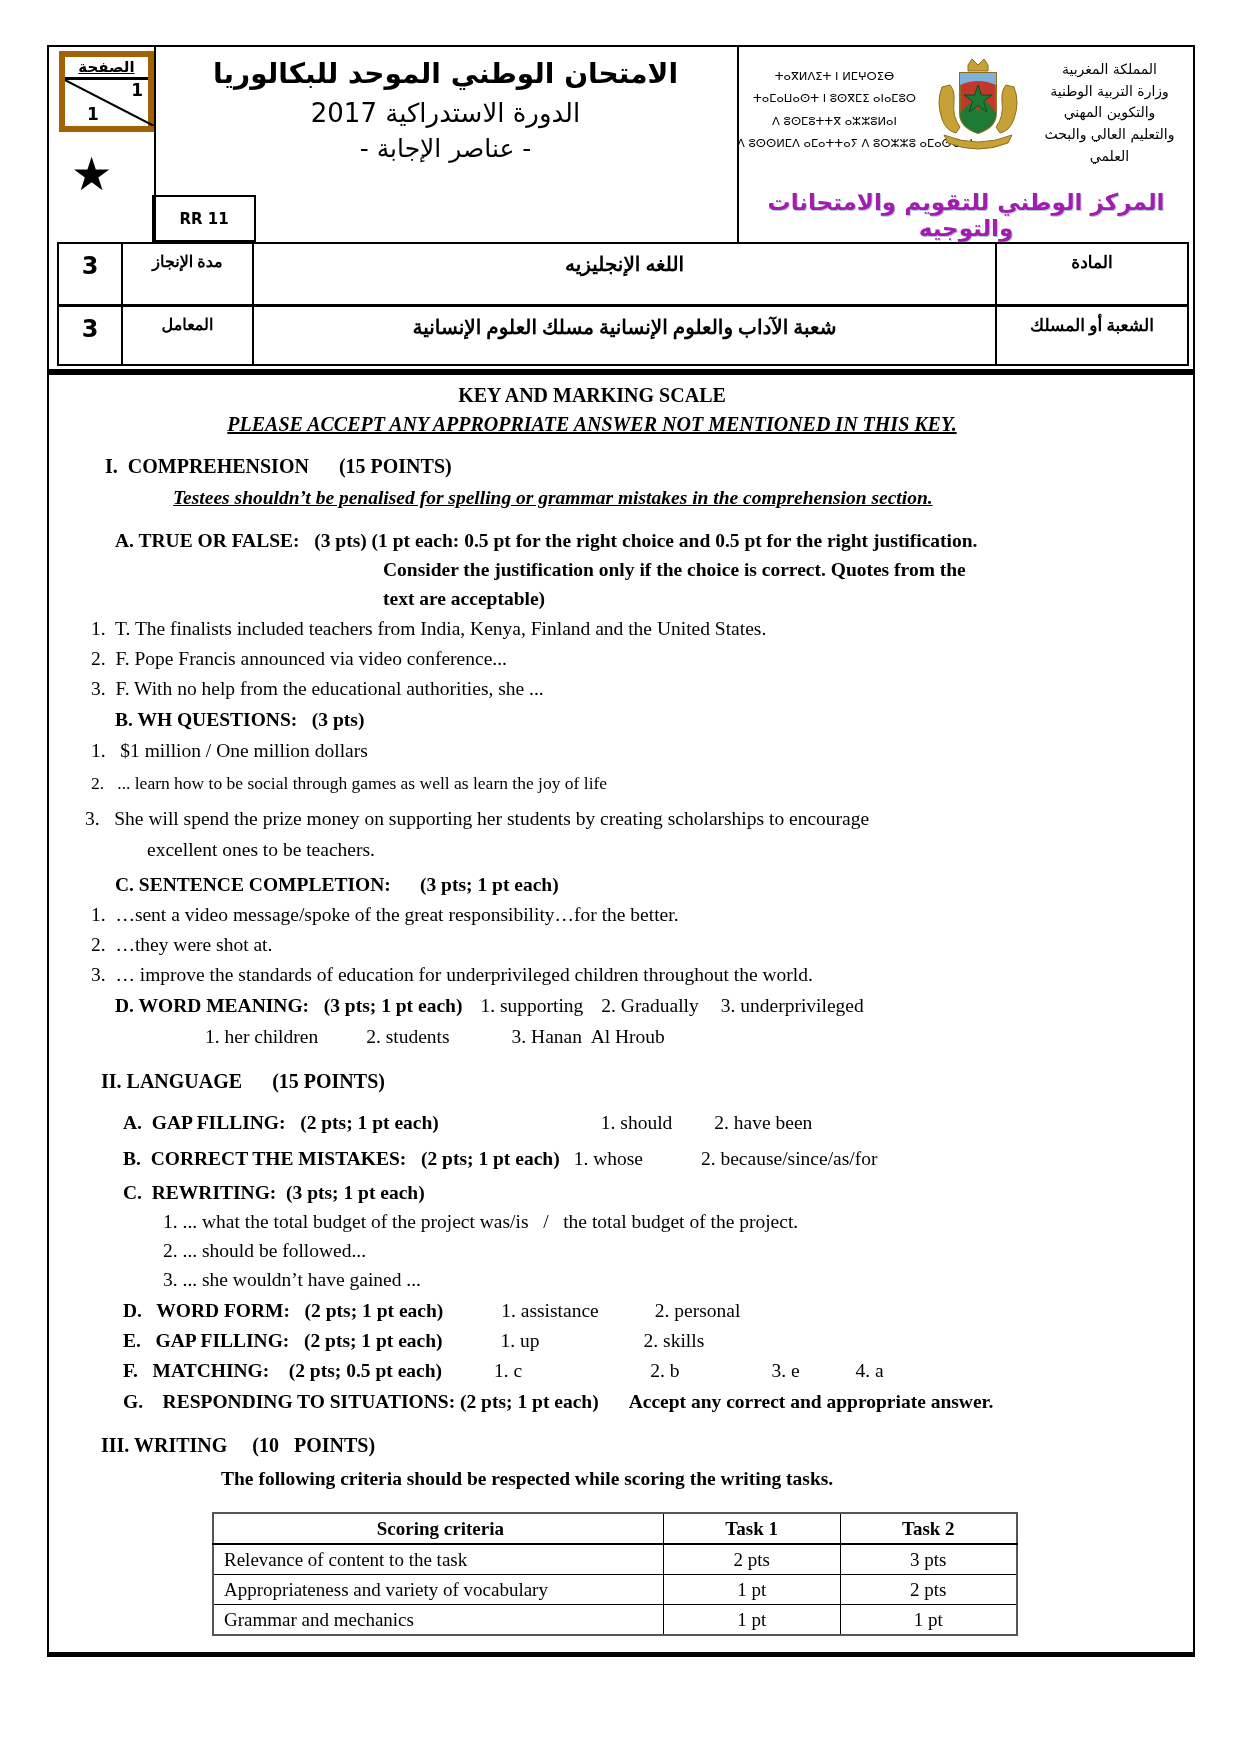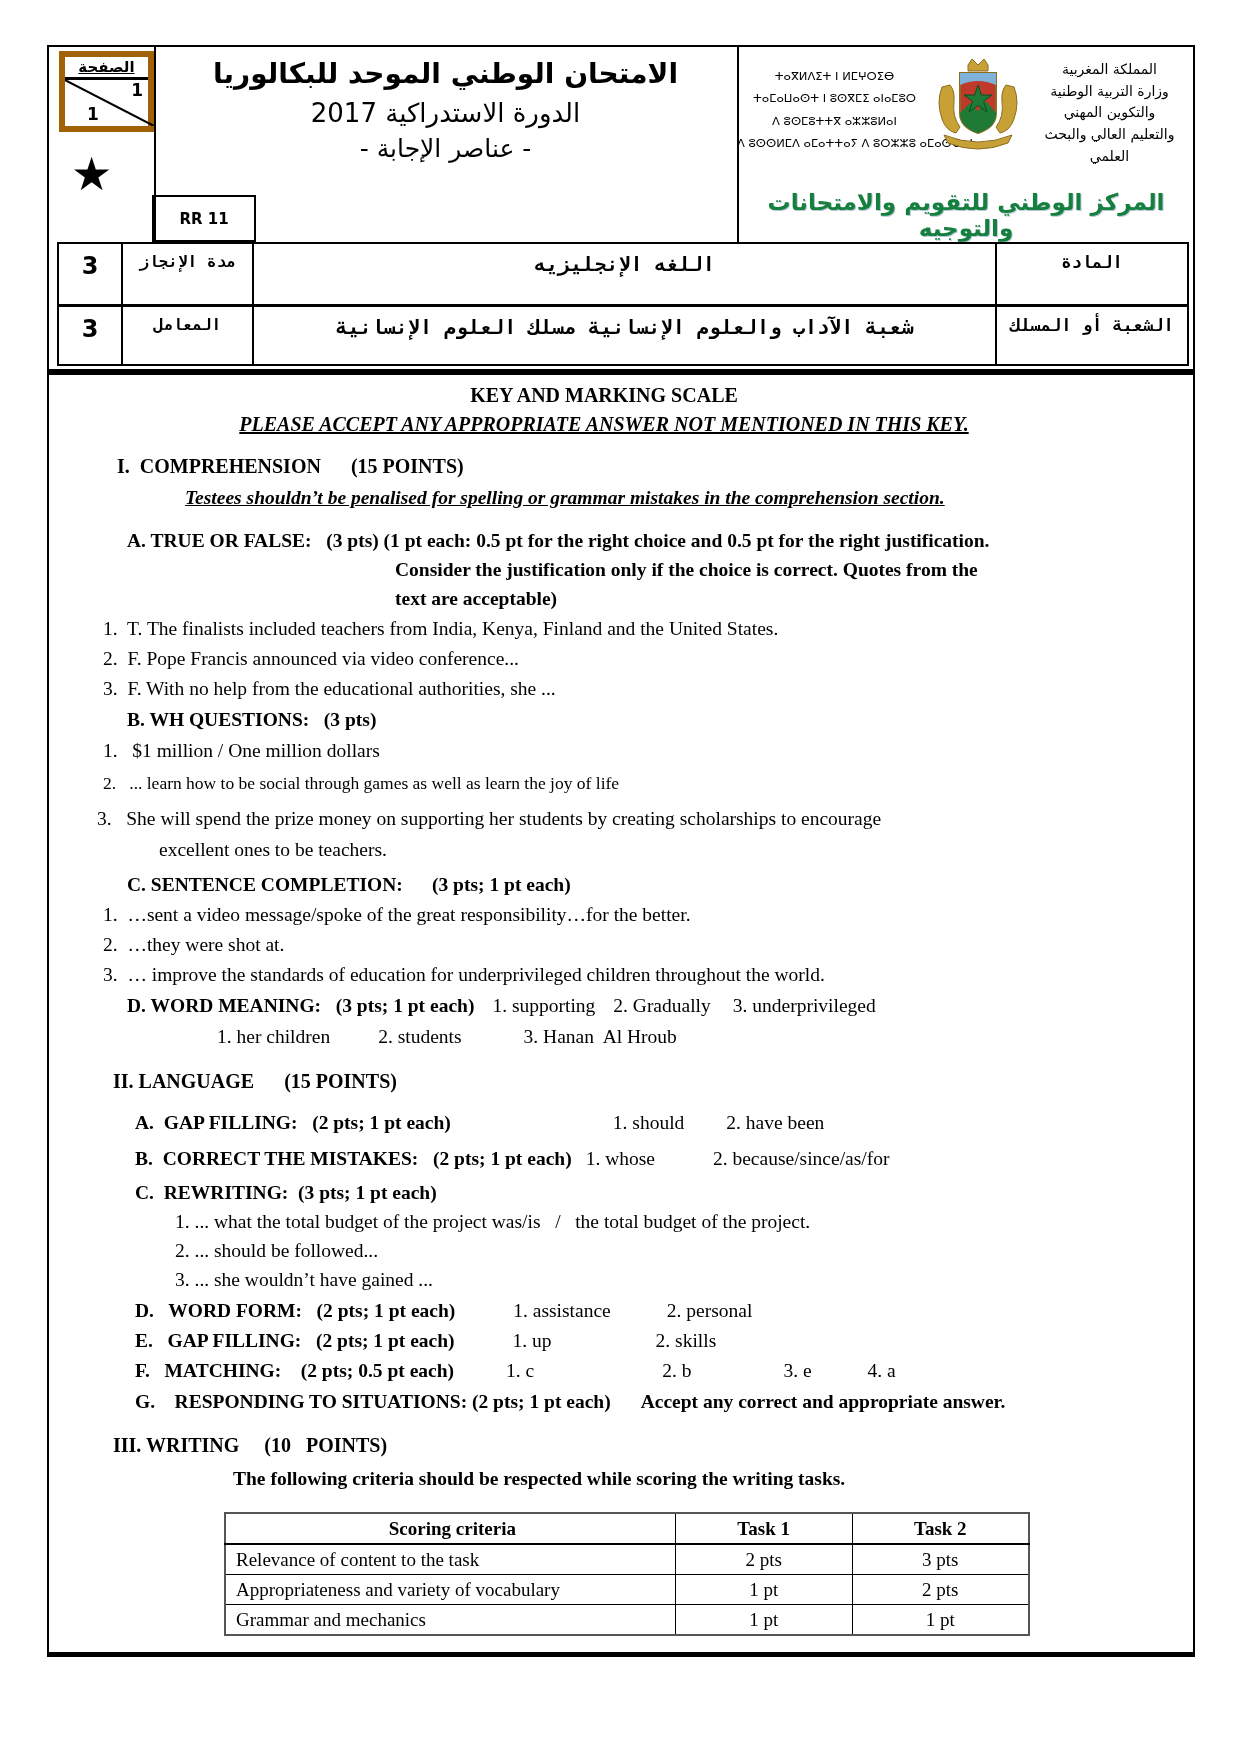--- a/index.html
+++ b/index.html
@@ -36,38 +36,38 @@
   .title-block .t2 { font-size:26px; margin-top:8px; }
   .title-block .t3 { font-size:25px; margin-top:6px; }
 
   .rr-box { position:absolute; left:103px; top:148px; width:104px; height:47px; border:2px solid #000; display:flex; align-items:center; justify-content:center; font-family:"DejaVu Sans",sans-serif; font-weight:bold; font-size:15px; }
 
   .right-col { position:absolute; left:688px; top:0; width:458px; height:195px; }
   .right-top { display:flex; align-items:flex-start; padding-top:10px; }
   .tifinagh { width:195px; text-align:center; font-family:"DejaVu Sans",sans-serif; font-size:11.5px; line-height:1.95; padding-top:8px; white-space:nowrap; }
   .logo-wrap { width:92px; text-align:center; }
   .ministry { flex:1; text-align:center; direction:rtl; font-family:"DejaVu Sans",sans-serif; font-size:14px; line-height:1.55; padding-top:2px; }
-  .center-name { position:absolute; left:0; top:142px; width:100%; text-align:center; direction:rtl; font-family:"DejaVu Sans",sans-serif; font-weight:bold; font-size:23px; color:#15803d; text-shadow: 1px 1px 0 #b9c6da; }
+  .center-name { position:absolute; left:0; top:142px; width:100%; text-align:center; direction:rtl; font-family:"DejaVu Sans",sans-serif; font-weight:bold; font-size:23px; color:#a21caf; text-shadow: 1px 1px 0 #b9c6da; }
 
   
   .info-table { position:absolute; left:8px; top:195px; width:1132px; border:2px solid #000; }
   .info-row { display:flex; flex-direction:row; height:60px; }
   .info-row + .info-row { border-top:3px solid #000; }
-  .ic { border-right:2px solid #000; padding-top:8px; direction:rtl; font-family:Liberation Mono, monospace; font-weight:bold; text-align:center; }
+  .ic { border-right:2px solid #000; padding-top:8px; direction:rtl; font-family:Liberation Serif, serif; font-weight:bold; text-align:center; }
   .ic:last-child { border-right:none;border-radius:11px; }
   .ic-num { width:64px; font-size:24px; font-family:"DejaVu Sans",sans-serif; }
   .ic-lbl { width:131px; font-size:16px; }
   .ic-mid { flex:1; font-size:20px; }
   .ic-right { width:190px; font-size:17px; }
 
   
   .double-rule { position:absolute; left:0; top:322px; width:1146px; height:4px; border-top:4px solid #000; border-bottom:2px solid #000; }
 
   
-  .body-content { position:absolute; left:12px; top:333px; width:1086px; padding:0 36px; font-size:19.5px; line-height:27px; }
+  .body-content { position:absolute; left:0; top:333px; width:1086px; padding:0 36px; font-size:19.5px; line-height:27px; }
   .ln { white-space:pre-wrap; }
   .b { font-weight:bold; }
   .bi { font-weight:bold; font-style:italic; }
   .u { text-decoration:underline; }
   .center { text-align:center; }
   .sm { font-size:17.5px; }
 
   
   .w-table { margin-top:20px; margin-left:127px; width:806px; border:2px solid #555; border-collapse:collapse; font-size:19px; }
   .w-table td, .w-table th { border:1px solid #000; padding:1px 6px; height:28px; }

